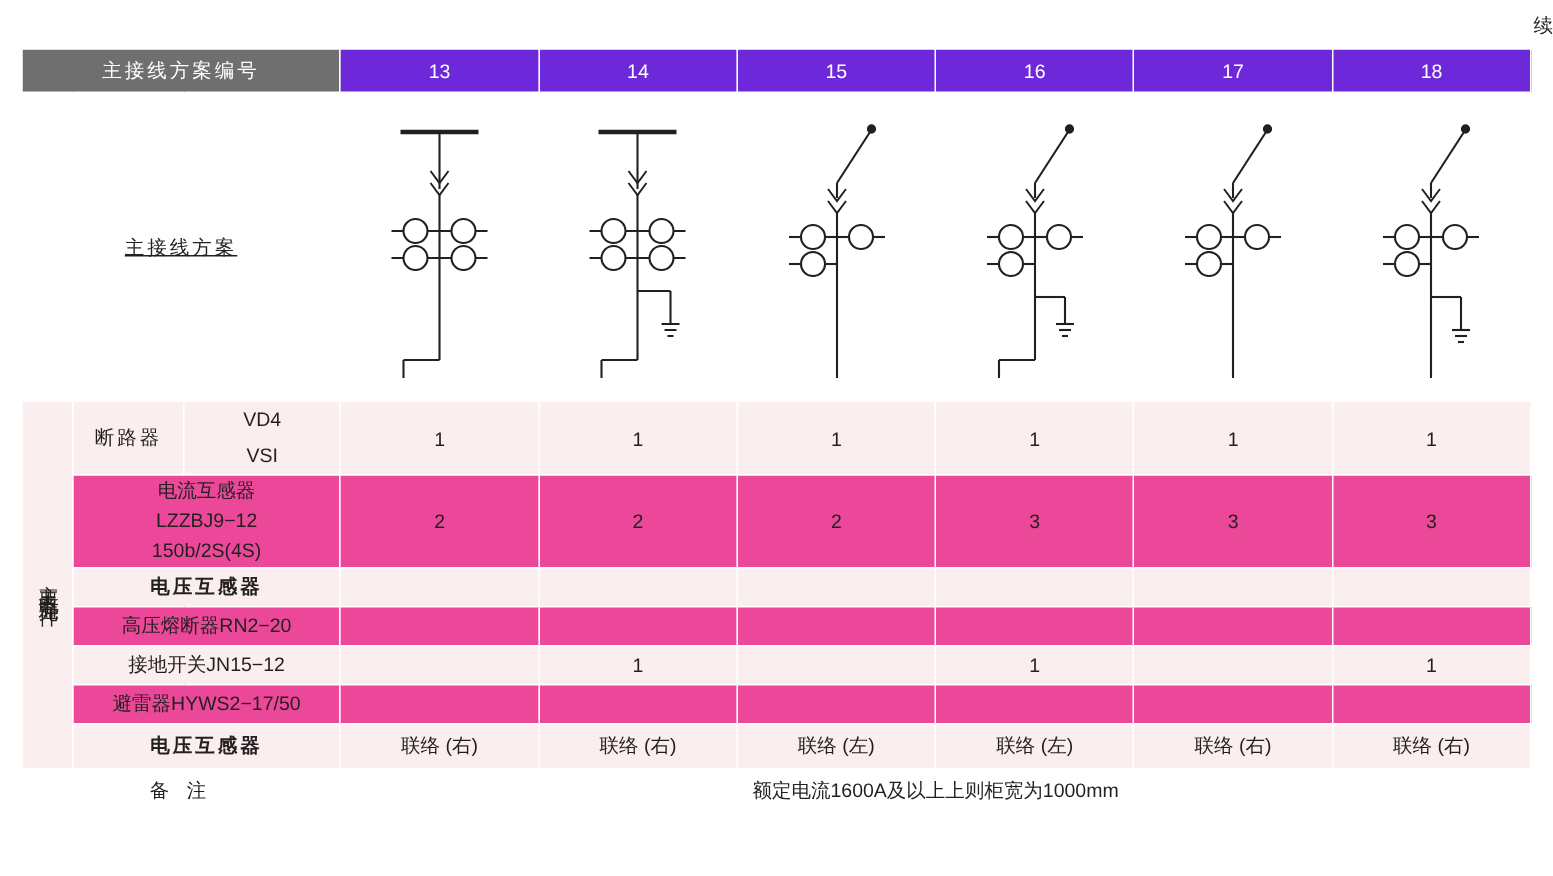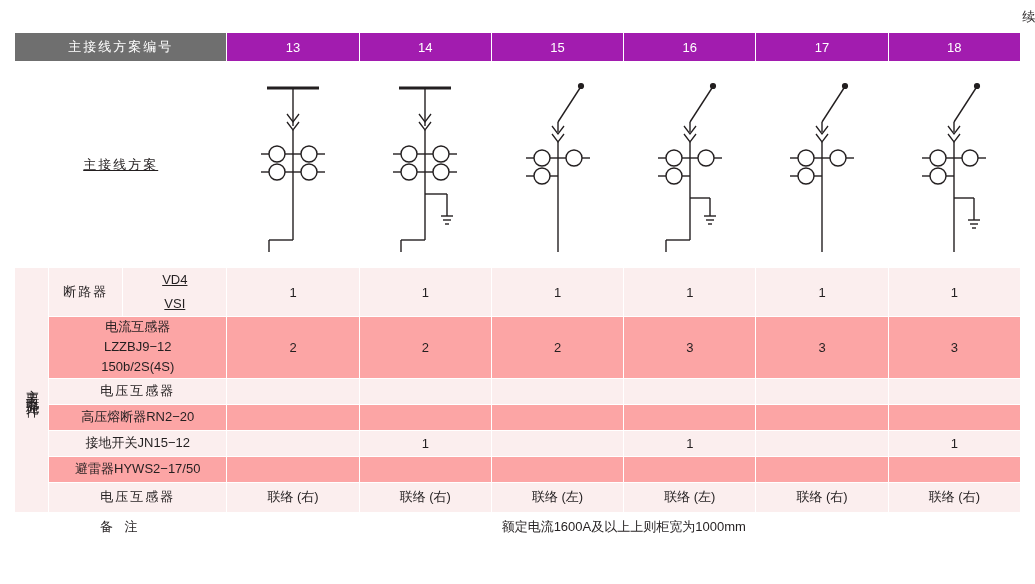--- a/index.html
+++ b/index.html
@@ -45,21 +45,21 @@
   }
   
   .hdr {
     background: #6f6f6f;
     color: #ffffff;
     height: 28px;
     letter-spacing: 2px;
     font-size: 13.5px;
   }
   .hdr-num {
-    background: #a21caf;
+    background: #6d28d9;
     color: #ffffff;
     height: 28px;
     font-size: 13.5px;
     letter-spacing: 0;
   }
   
   .scheme-label {
     background: #ffffff;
     color: #231f20;
     letter-spacing: 2px;
@@ -88,32 +88,33 @@
   }
   .vlabel-inner {
     writing-mode: vertical-rl;
     text-orientation: upright;
     letter-spacing: 3px;
     font-size: 13.5px;
     line-height: 1.25;
     display: inline-block;
   }
   .pinkrow td { background: #fbeeee; }
-  .whiterow td { background: #fca5a5; }
+  .whiterow td { background: #ec4899; }
   .rowname {
     font-size: 13px;
     line-height: 1.55;
   }
   .sub1 {
     letter-spacing: 2px;
+    font-weight: bold;
   }
   .val { font-size: 13px; }
 
   .brk-name { width: 74px; letter-spacing: 2px; }
-  .brk-type { width: 104px; text-decoration: underline; }
+  .brk-type { width: 104px; }
   .brk-type div { line-height: 1.85; }
 
   .note-label {
     background: #ffffff;
     letter-spacing: 4px;
     font-size: 13.5px;
     border: none;
     border-top: 1px solid #bcbcbc;
   }
   .note-val {

